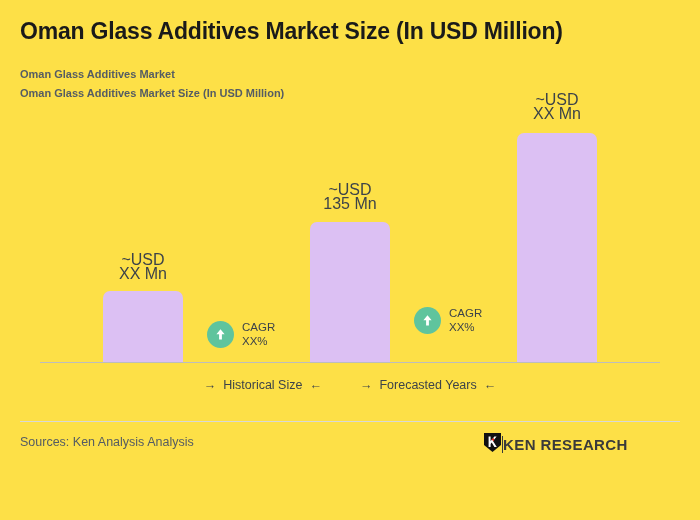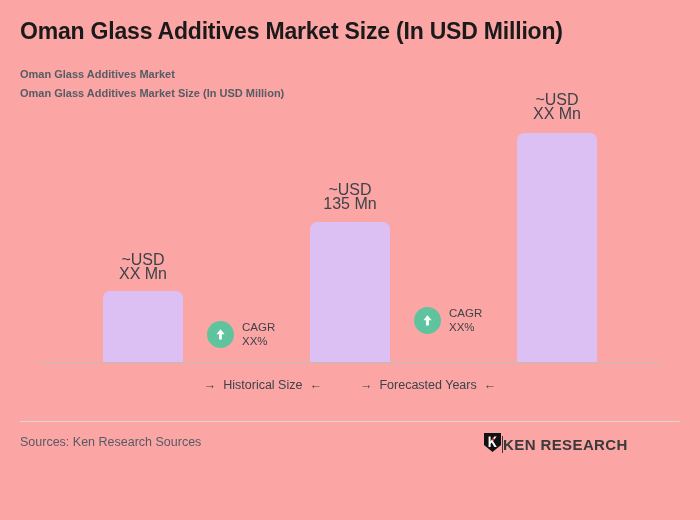--- a/index.html
+++ b/index.html
@@ -13,21 +13,21 @@
     position: relative;
     font-family: "Liberation Sans", sans-serif;
     overflow: hidden;
   }
 
   #chart-card {
     position: absolute;
     left: 0; top: 0;
     width: 700px;
     height: 520px;
-    background: #fca5a5;
+    background: #fde047;
   }
 
   
   #page-title {
     position: absolute;
     left: 20px;
     top: 18px;
     font-size: 23px;
     font-weight: bold;
     color: #1a1a1a;
@@ -226,21 +226,21 @@
       <div class="period-item">
         <span class="arrow-glyph">→</span>
         <span>Forecasted Years</span>
         <span class="arrow-glyph">←</span>
       </div>
     </div>
 
   </div>
 
   <div id="footer-divider"></div>
-  <div id="sources-text">Sources: Ken Research Sources</div>
+  <div id="sources-text">Sources: Ken Analysis Analysis</div>
 
   <div id="brand-logo">
     <span>
       <svg width="19" height="21" viewBox="0 0 19 21" aria-hidden="true">
         <path d="M1 1 H18 V13 L9.5 20 L1 13 Z" fill="#111111"></path>
         <path d="M5.6 4.4 H7.6 V9.2 L11.4 4.4 H13.6 L10.0 9.0 L13.8 15.0 H11.4 L8.7 10.6 L7.6 12.0 V15.0 H5.6 Z" fill="#ffffff"></path>
         <path d="M8.2 7.4 L11.0 6.0 L11.0 9.3 Z" fill="#E1251B"></path>
       </svg>
     </span>
     <span id="brand-separator"></span>

